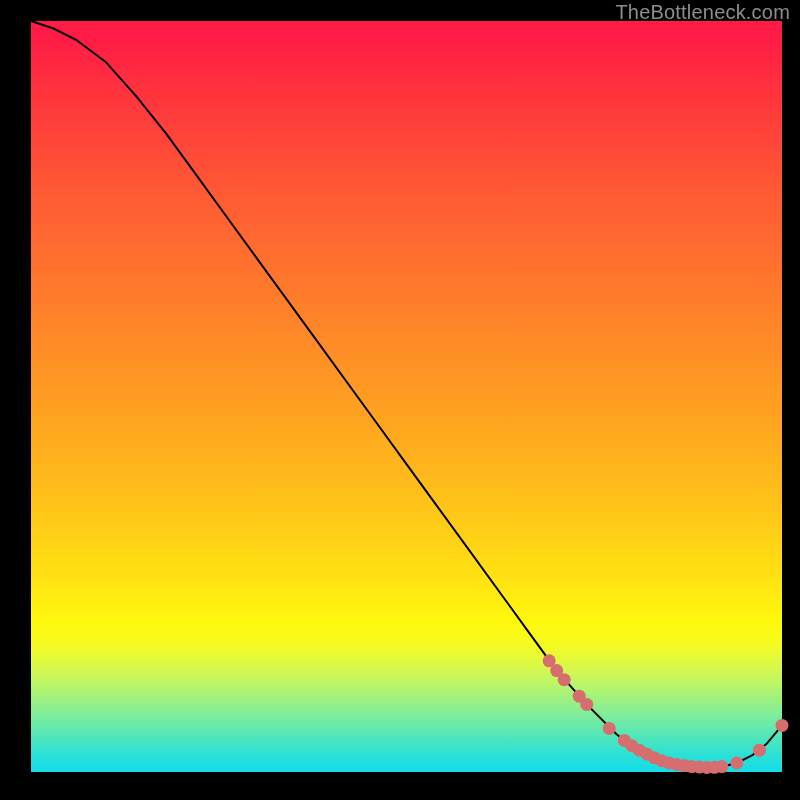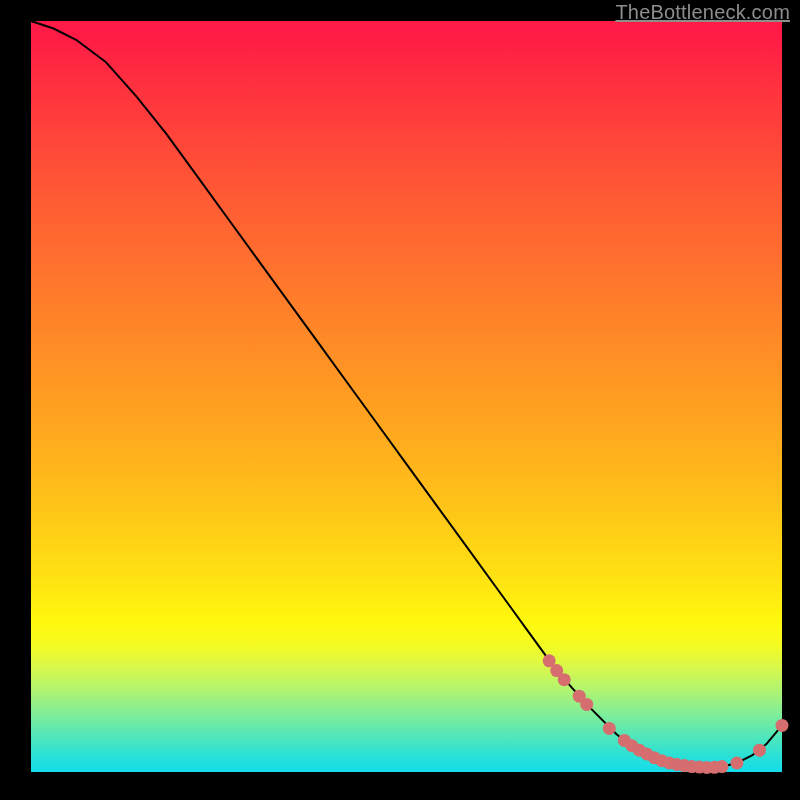--- a/index.html
+++ b/index.html
@@ -53,21 +53,20 @@
   }
   .watermark {
     position: absolute;
     top: 1px;
     right: 10px;
     font-size: 20px;
     font-weight: 500;
     color: #8d8d8d;
     letter-spacing: 0.2px;
     user-select: none;
-    text-decoration: underline;
   }
 </style>
 </head>
 <body>
 
 <div class="frame">
   <div class="plot">
     <svg class="curve" viewBox="0 0 751 751" preserveAspectRatio="none">
       <path id="curve-path" fill="none" stroke="#000000" stroke-width="2" stroke-linejoin="round" d="M0.00 0.00 L22.53 7.51 L45.06 18.77 L75.10 41.31 L105.14 75.10 L135.18 112.65 L165.22 153.95 L195.26 195.26 L225.30 236.56 L255.34 277.87 L285.38 319.18 L315.42 360.48 L345.46 401.78 L375.50 443.09 L405.54 484.40 L435.58 525.70 L465.62 567.00 L495.66 608.31 L525.70 649.62 L555.74 683.41 L585.78 713.45 L600.80 724.72 L615.82 733.73 L630.84 739.74 L645.86 743.49 L660.88 745.74 L675.90 746.49 L690.92 745.74 L705.94 741.99 L720.96 734.48 L735.98 722.46 L751.00 704.44"></path>
       <g id="markers">

